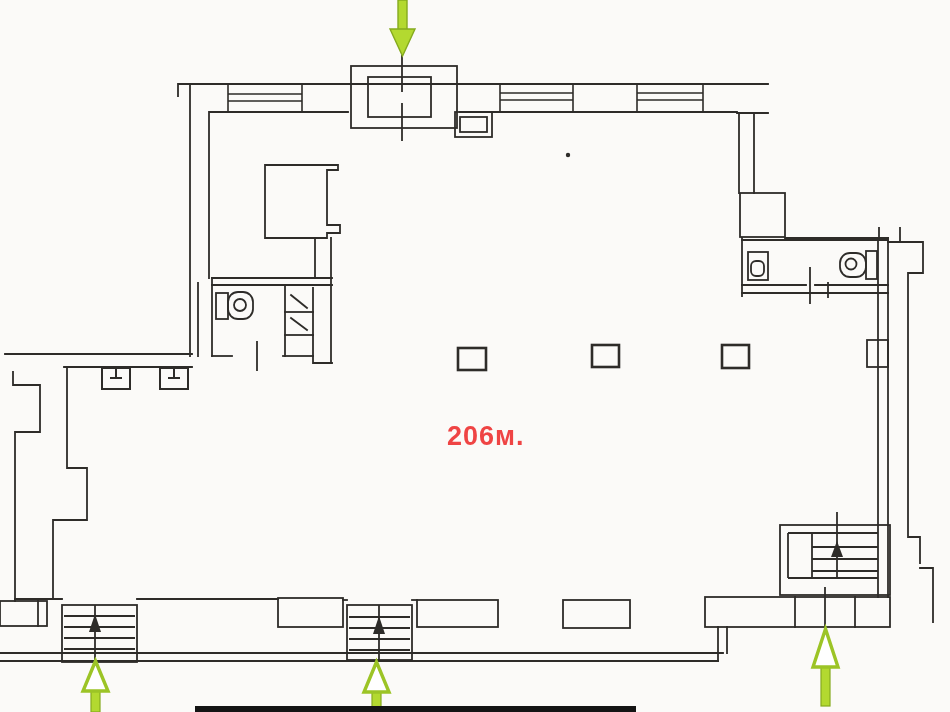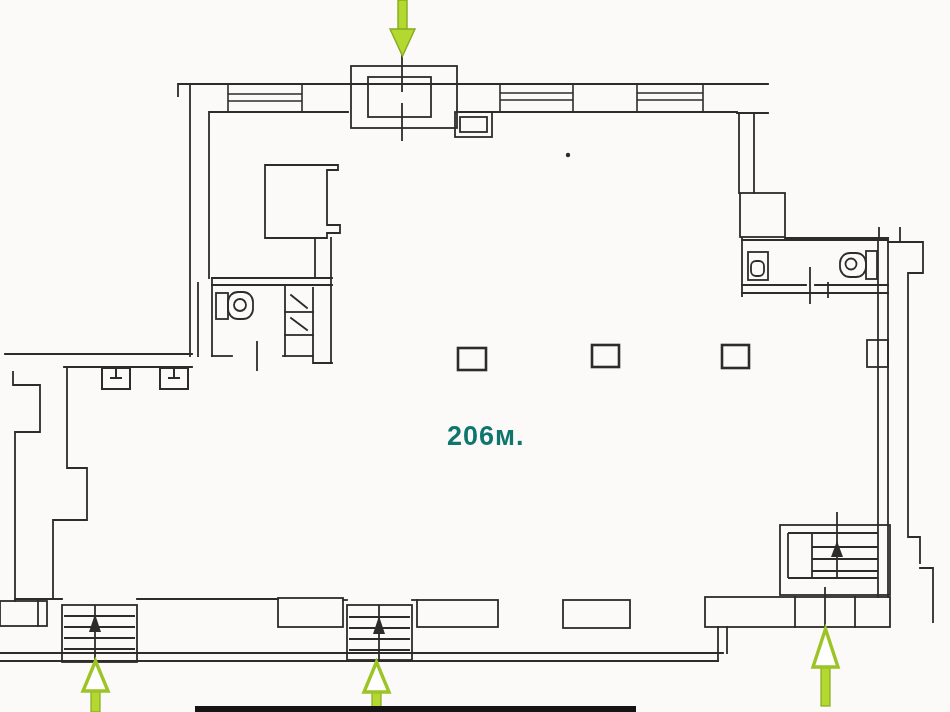--- a/index.html
+++ b/index.html
@@ -7,21 +7,21 @@
     position:relative;
     width:950px;height:712px;
     background:#fbfaf8;
     overflow:hidden;
     font-family:"Liberation Sans", sans-serif;
   }
   svg{position:absolute;left:0;top:0;}
   .area-label{
     position:absolute;
     left:447px;top:421px;
-    color:#0f766e;
+    color:#ef4444;
     font-size:27px;
     font-weight:bold;
     letter-spacing:1px;
     font-family:"Liberation Sans", sans-serif;
   }
 </style>
 </head>
 <body>
 
 <div class="plan-wrap">

